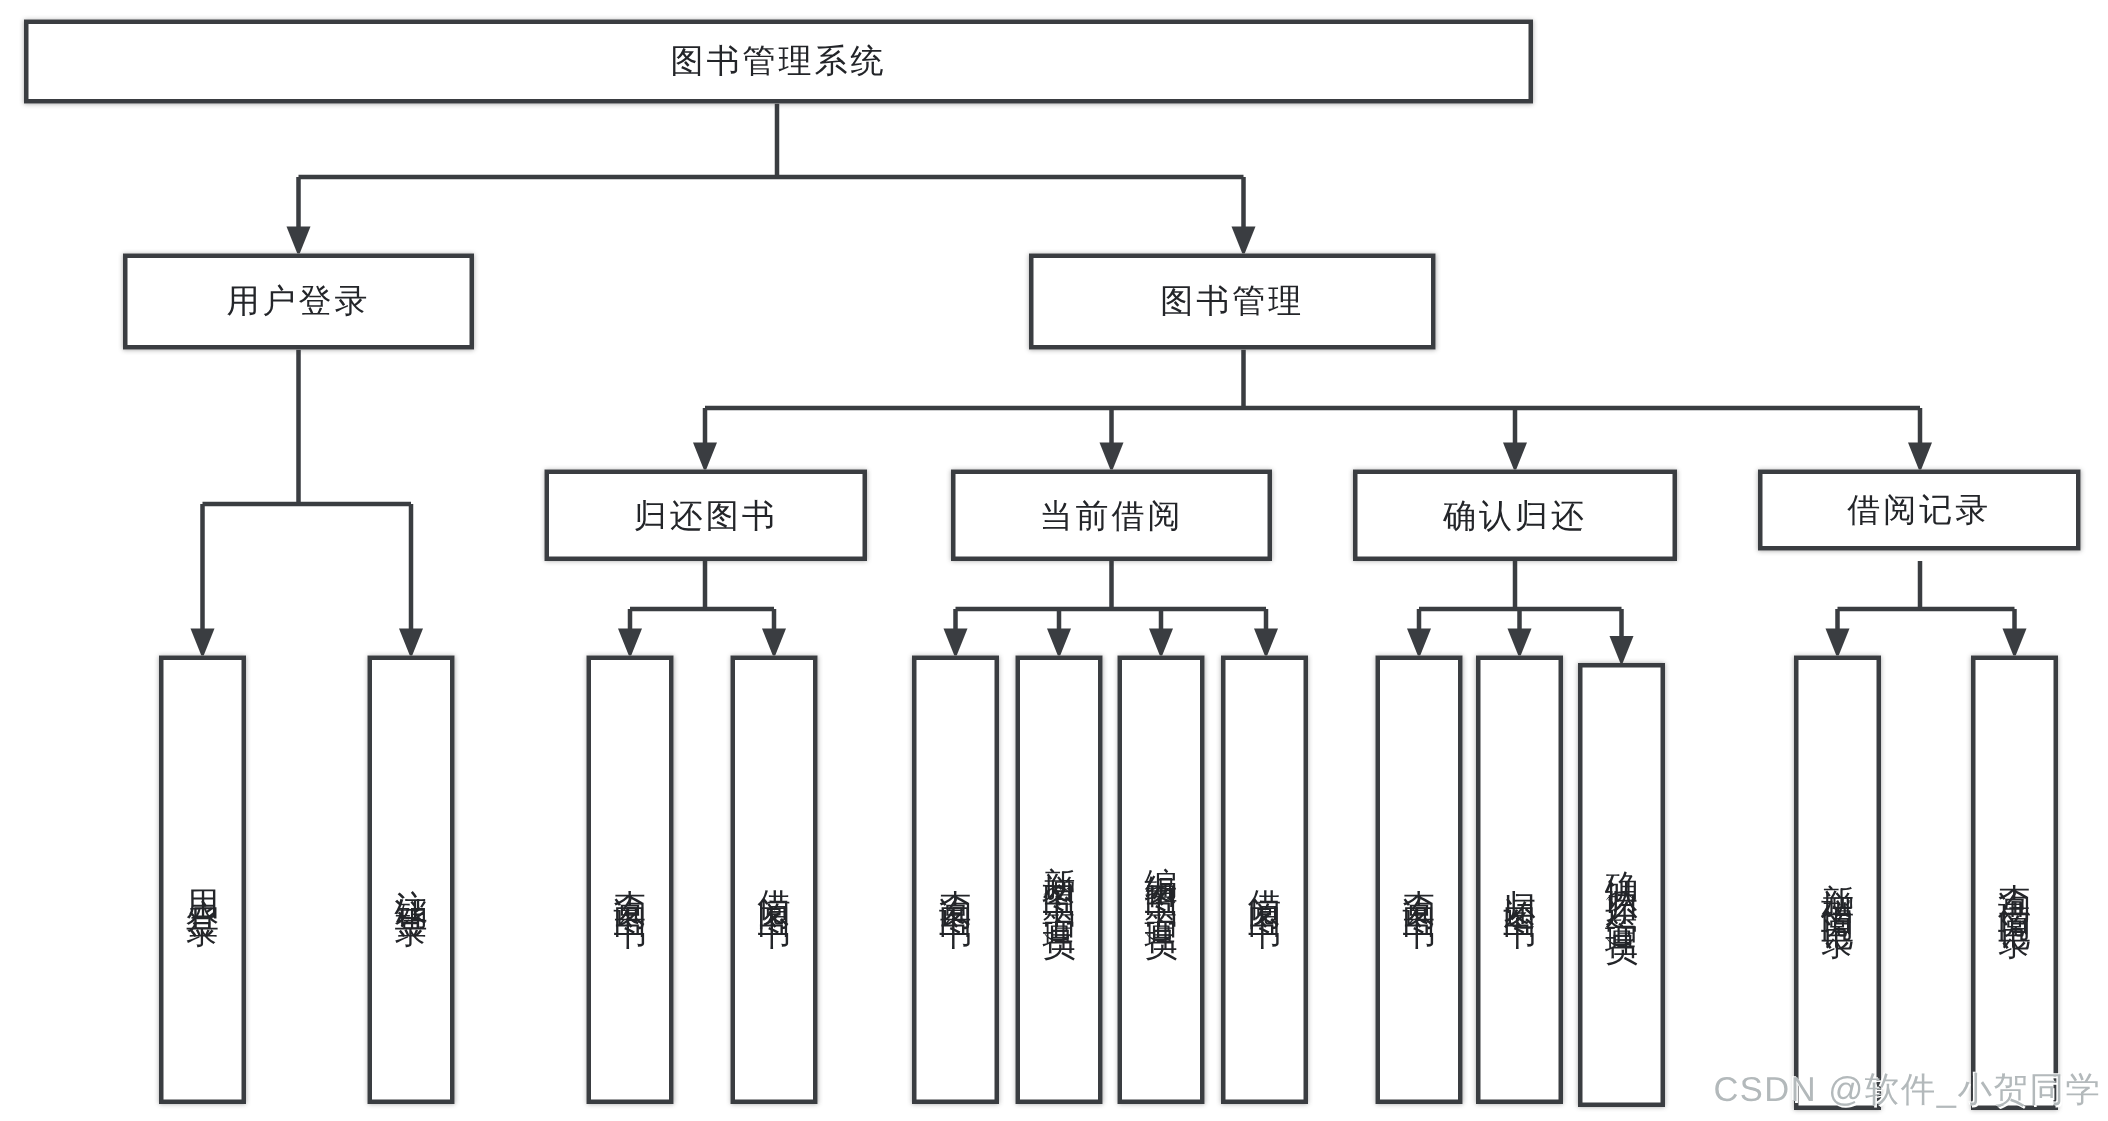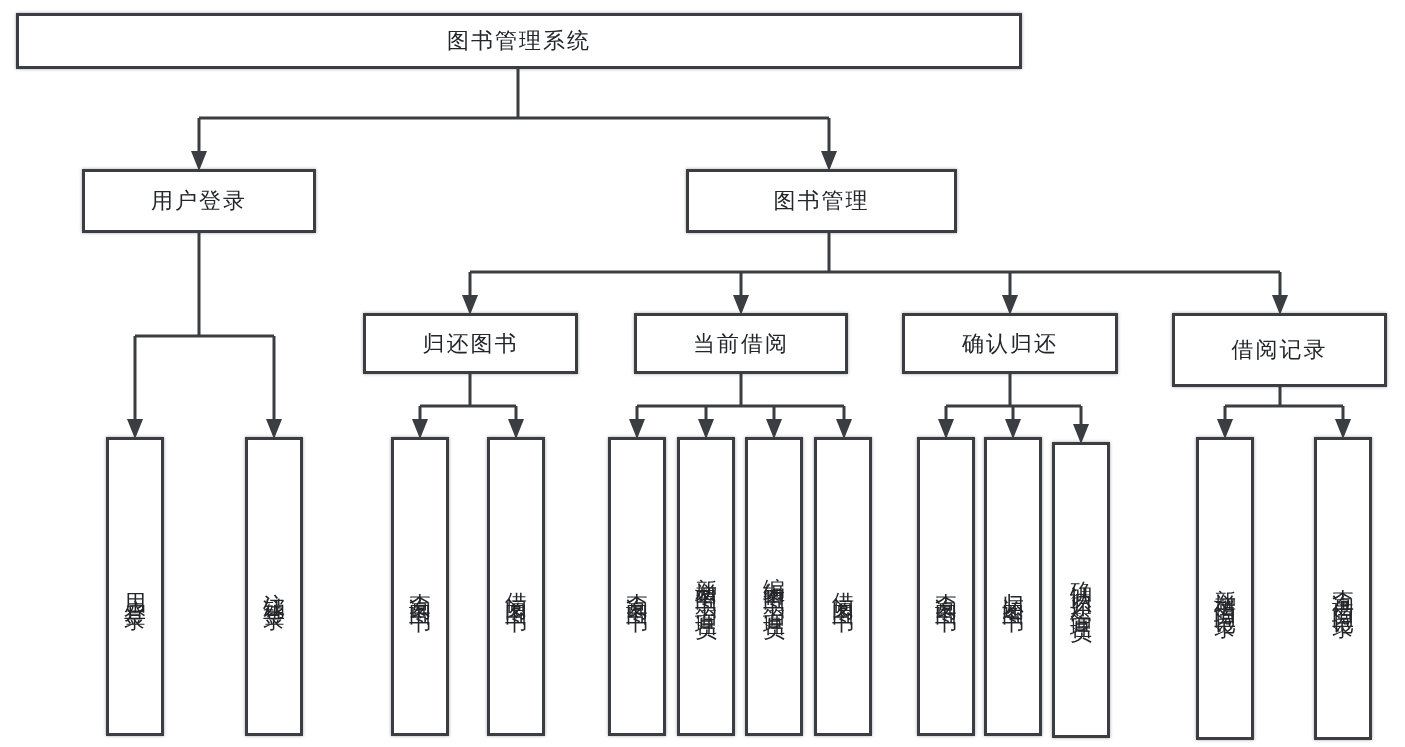--- a/index.html
+++ b/index.html
@@ -115,21 +115,21 @@
 
   <div class="node h" style="left:363px;top:313px;width:215px;height:61px">
     <span>归还图书</span>
   </div>
   <div class="node h" style="left:634px;top:313px;width:214px;height:61px">
     <span>当前借阅</span>
   </div>
   <div class="node h" style="left:902px;top:313px;width:216px;height:61px">
     <span>确认归还</span>
   </div>
-  <div class="node h" style="left:1172px;top:313px;width:215px;height:74px">
+  <div class="node h" style="left:1172px;top:313px;width:215px;height:54px">
     <span>借阅记录</span>
   </div>
 
   <div class="node v" style="left:106px;top:437px;width:58px;height:299px">
     <span>用户登录</span>
   </div>
   <div class="node v" style="left:245px;top:437px;width:58px;height:299px">
     <span>注销登录</span>
   </div>
 
@@ -163,14 +163,15 @@
     <span>确认归还（管理员）</span>
   </div>
 
   <div class="node v" style="left:1196px;top:437px;width:58px;height:303px">
     <span>新增借阅记录</span>
   </div>
   <div class="node v" style="left:1314px;top:437px;width:58px;height:303px">
     <span>查询借阅记录</span>
   </div>
 
+  <div class="watermark">CSDN @软件_小贺同学</div>
 
 </div>
 
 </body></html>

